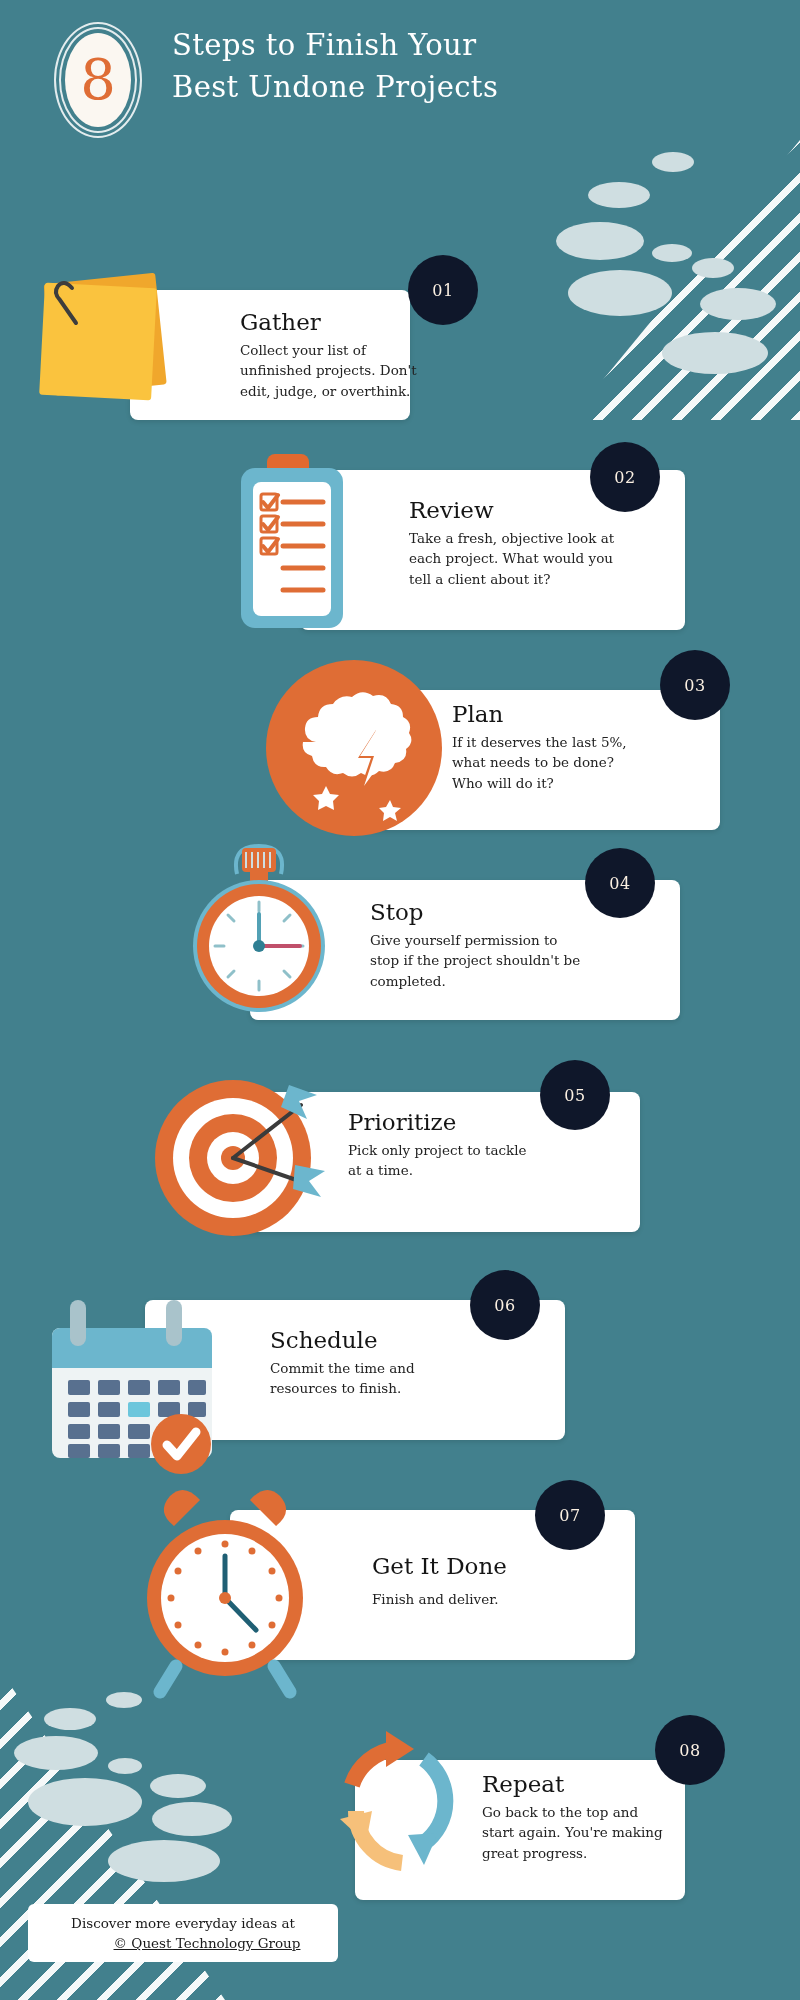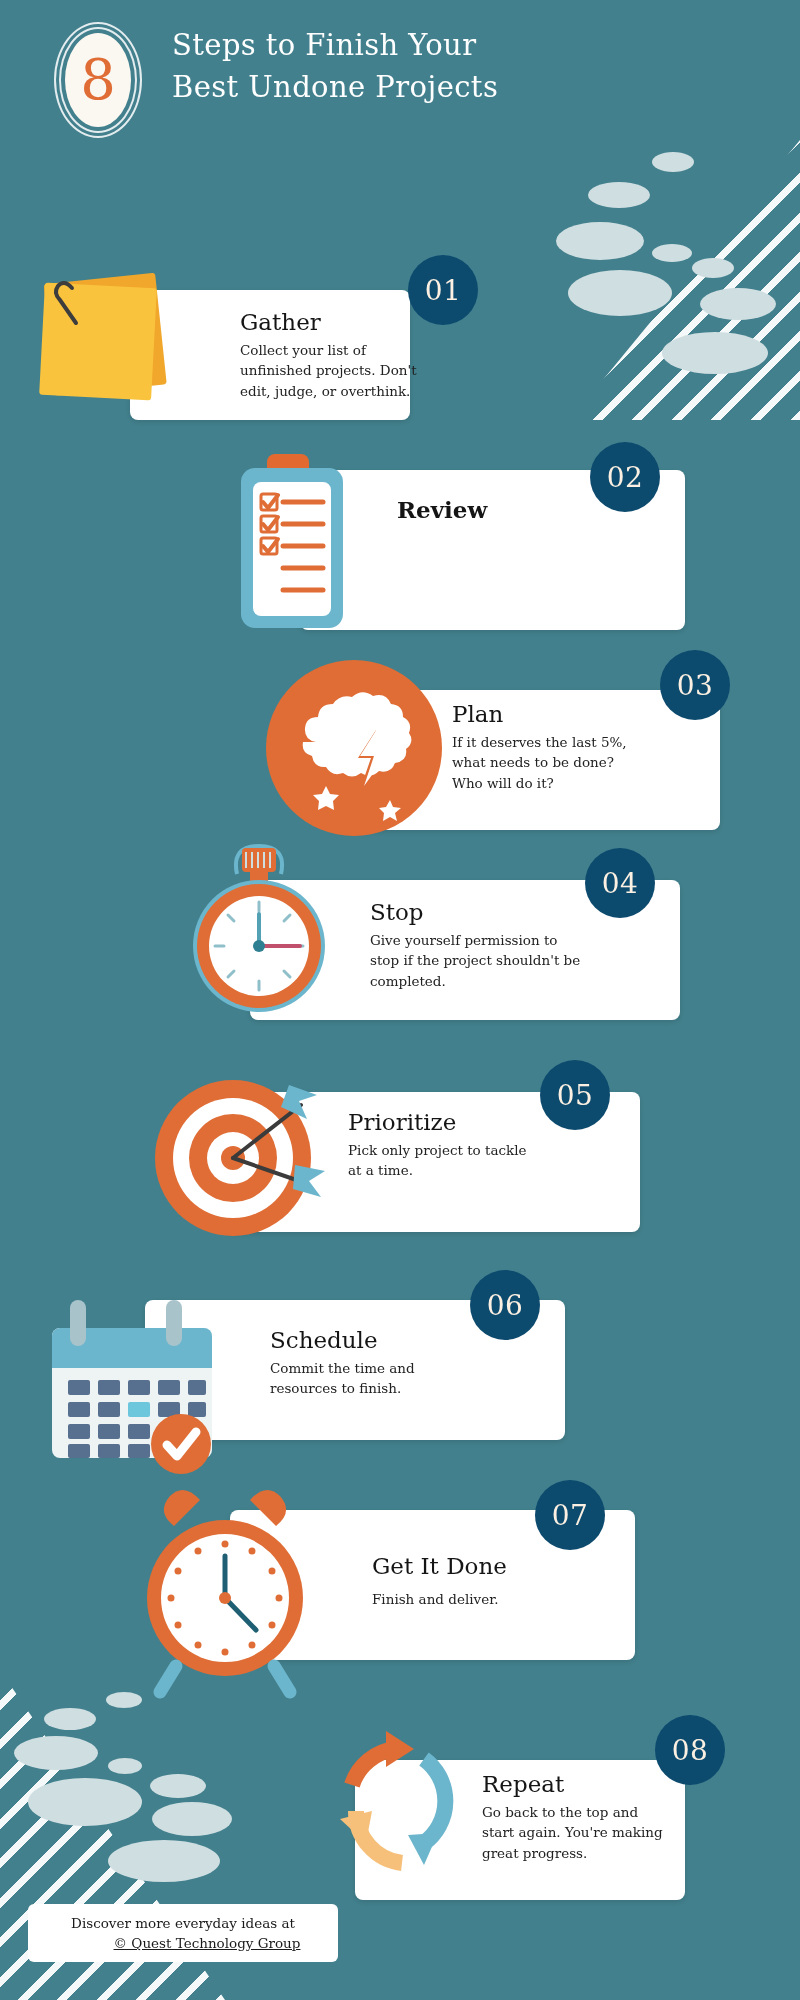--- a/index.html
+++ b/index.html
@@ -96,25 +96,25 @@
   }
   .card-body {
     font-family: "DejaVu Serif", serif;
     font-size: 13.5px; line-height: 1.52; color: #222222;
     white-space: pre-line;
   }
 
   .badge {
     position: absolute;
     width: 70px; height: 70px; border-radius: 50%;
-    background: #0c4a6e;
+    background: #0f172a;
     color: #fbf0e2;
     display: flex; align-items: center; justify-content: center;
     font-family: "DejaVu Serif", serif;
-    font-size: 28px; letter-spacing: .5px;
+    font-size: 16px; letter-spacing: .5px;
   }
 
   .icon-wrap { position: absolute; }
 
   
   #footer {
     position: absolute; left: 28px; bottom: 38px;
     width: 310px; height: 58px;
     background: #ffffff; border-radius: 6px;
     display: flex; flex-direction: column;
@@ -210,22 +210,25 @@
           <rect x="36" y="68" width="16" height="16" rx="2"></rect>
           <rect x="36" y="90" width="16" height="16" rx="2"></rect>
         </g>
         <g fill="none" stroke="#df6d35" stroke-width="4" stroke-linecap="round" stroke-linejoin="round">
           <path d="M38 54 l5 6 l10 -13"></path>
           <path d="M38 76 l5 6 l10 -13"></path>
           <path d="M38 98 l5 6 l10 -13"></path>
         </g>
       </svg>
     </div>
-    <div class="card-text" style="left:397px;top:496px;width:290px;font-weight:bold;">
+    <div class="card-text" style="left:409px;top:496px;width:290px;">
       <div class="card-title">Review</div>
+      <div class="card-body">Take a fresh, objective look at
+each project. What would you
+tell a client about it?</div>
     </div>
     <div class="badge" style="left:590px;top:442px;">02</div>
   </div>
 
   <div class="step">
     <div class="card" style="left:330px;top:690px;width:390px;height:140px;"></div>
     <div class="icon-wrap" style="left:264px;top:658px;width:200px;height:200px;">
       <svg width="200" height="200" viewBox="0 0 200 200">
         <circle cx="90" cy="90" r="88" fill="#df6d35"></circle>
         <g fill="#ffffff">

